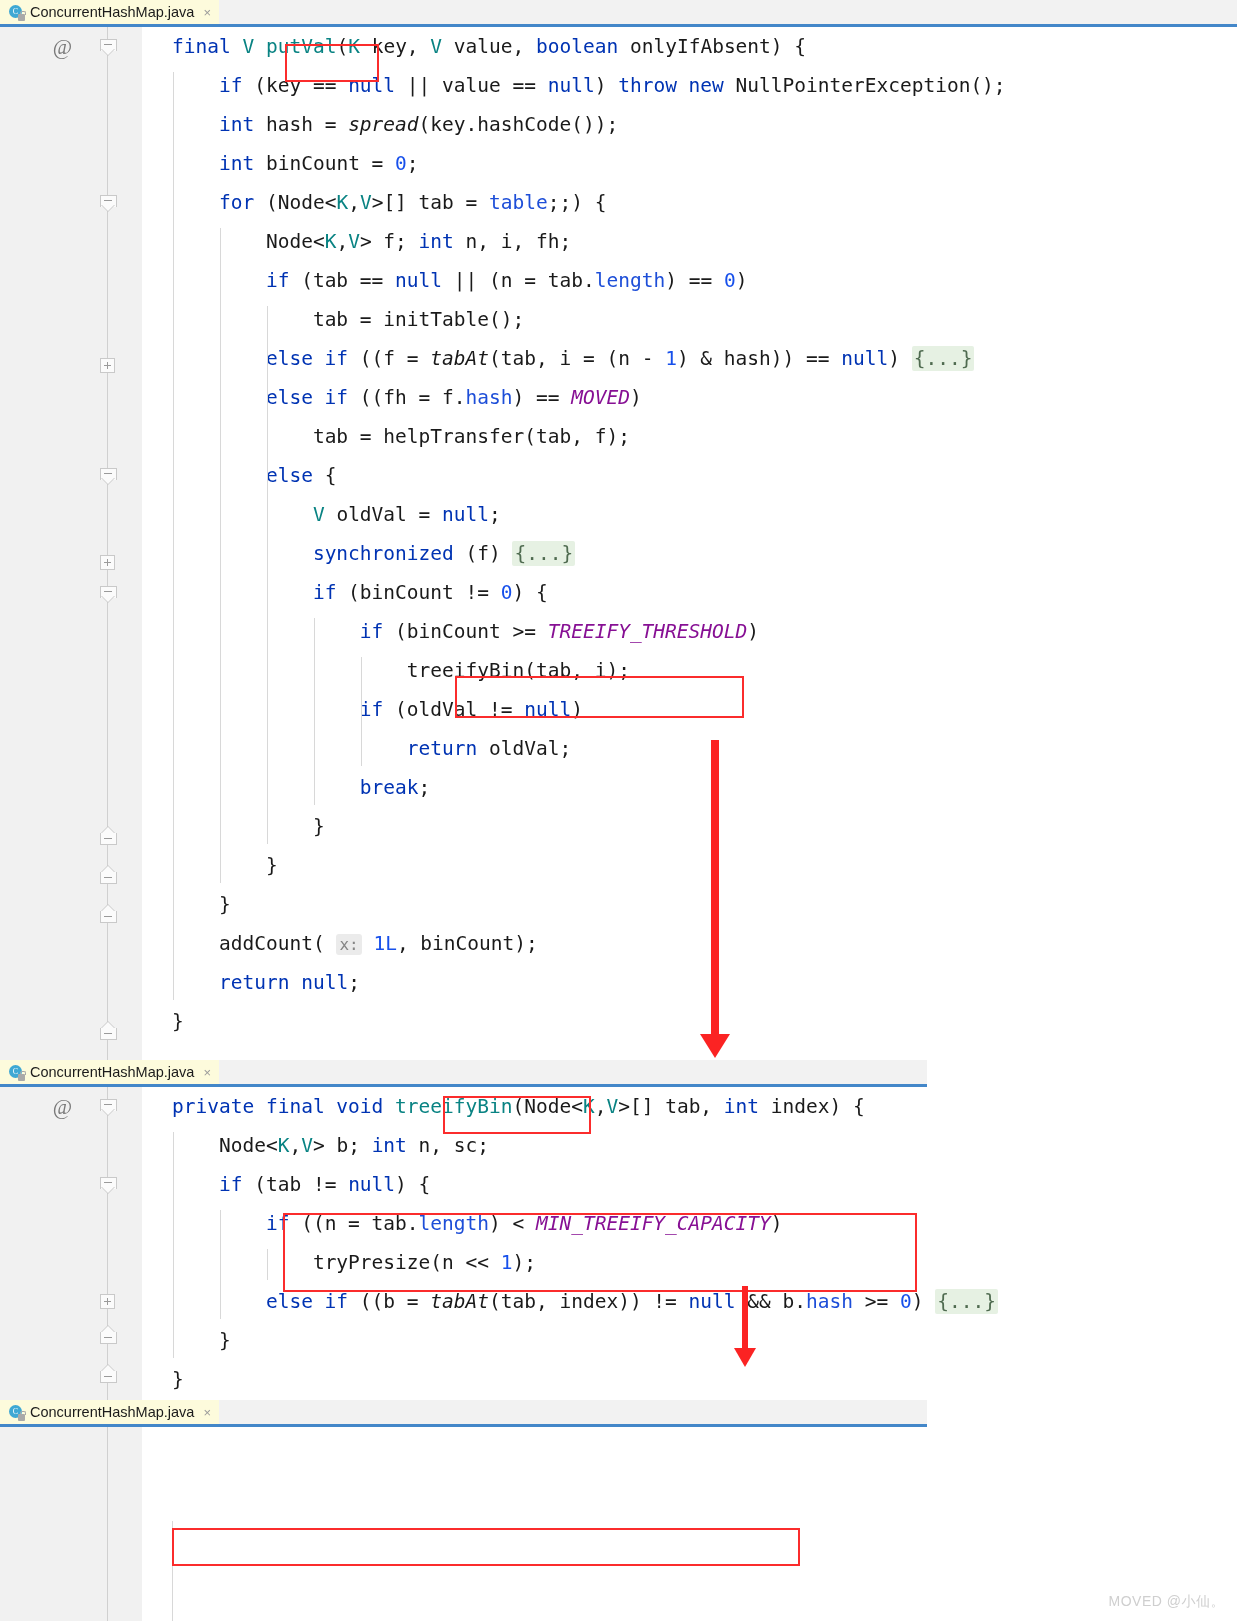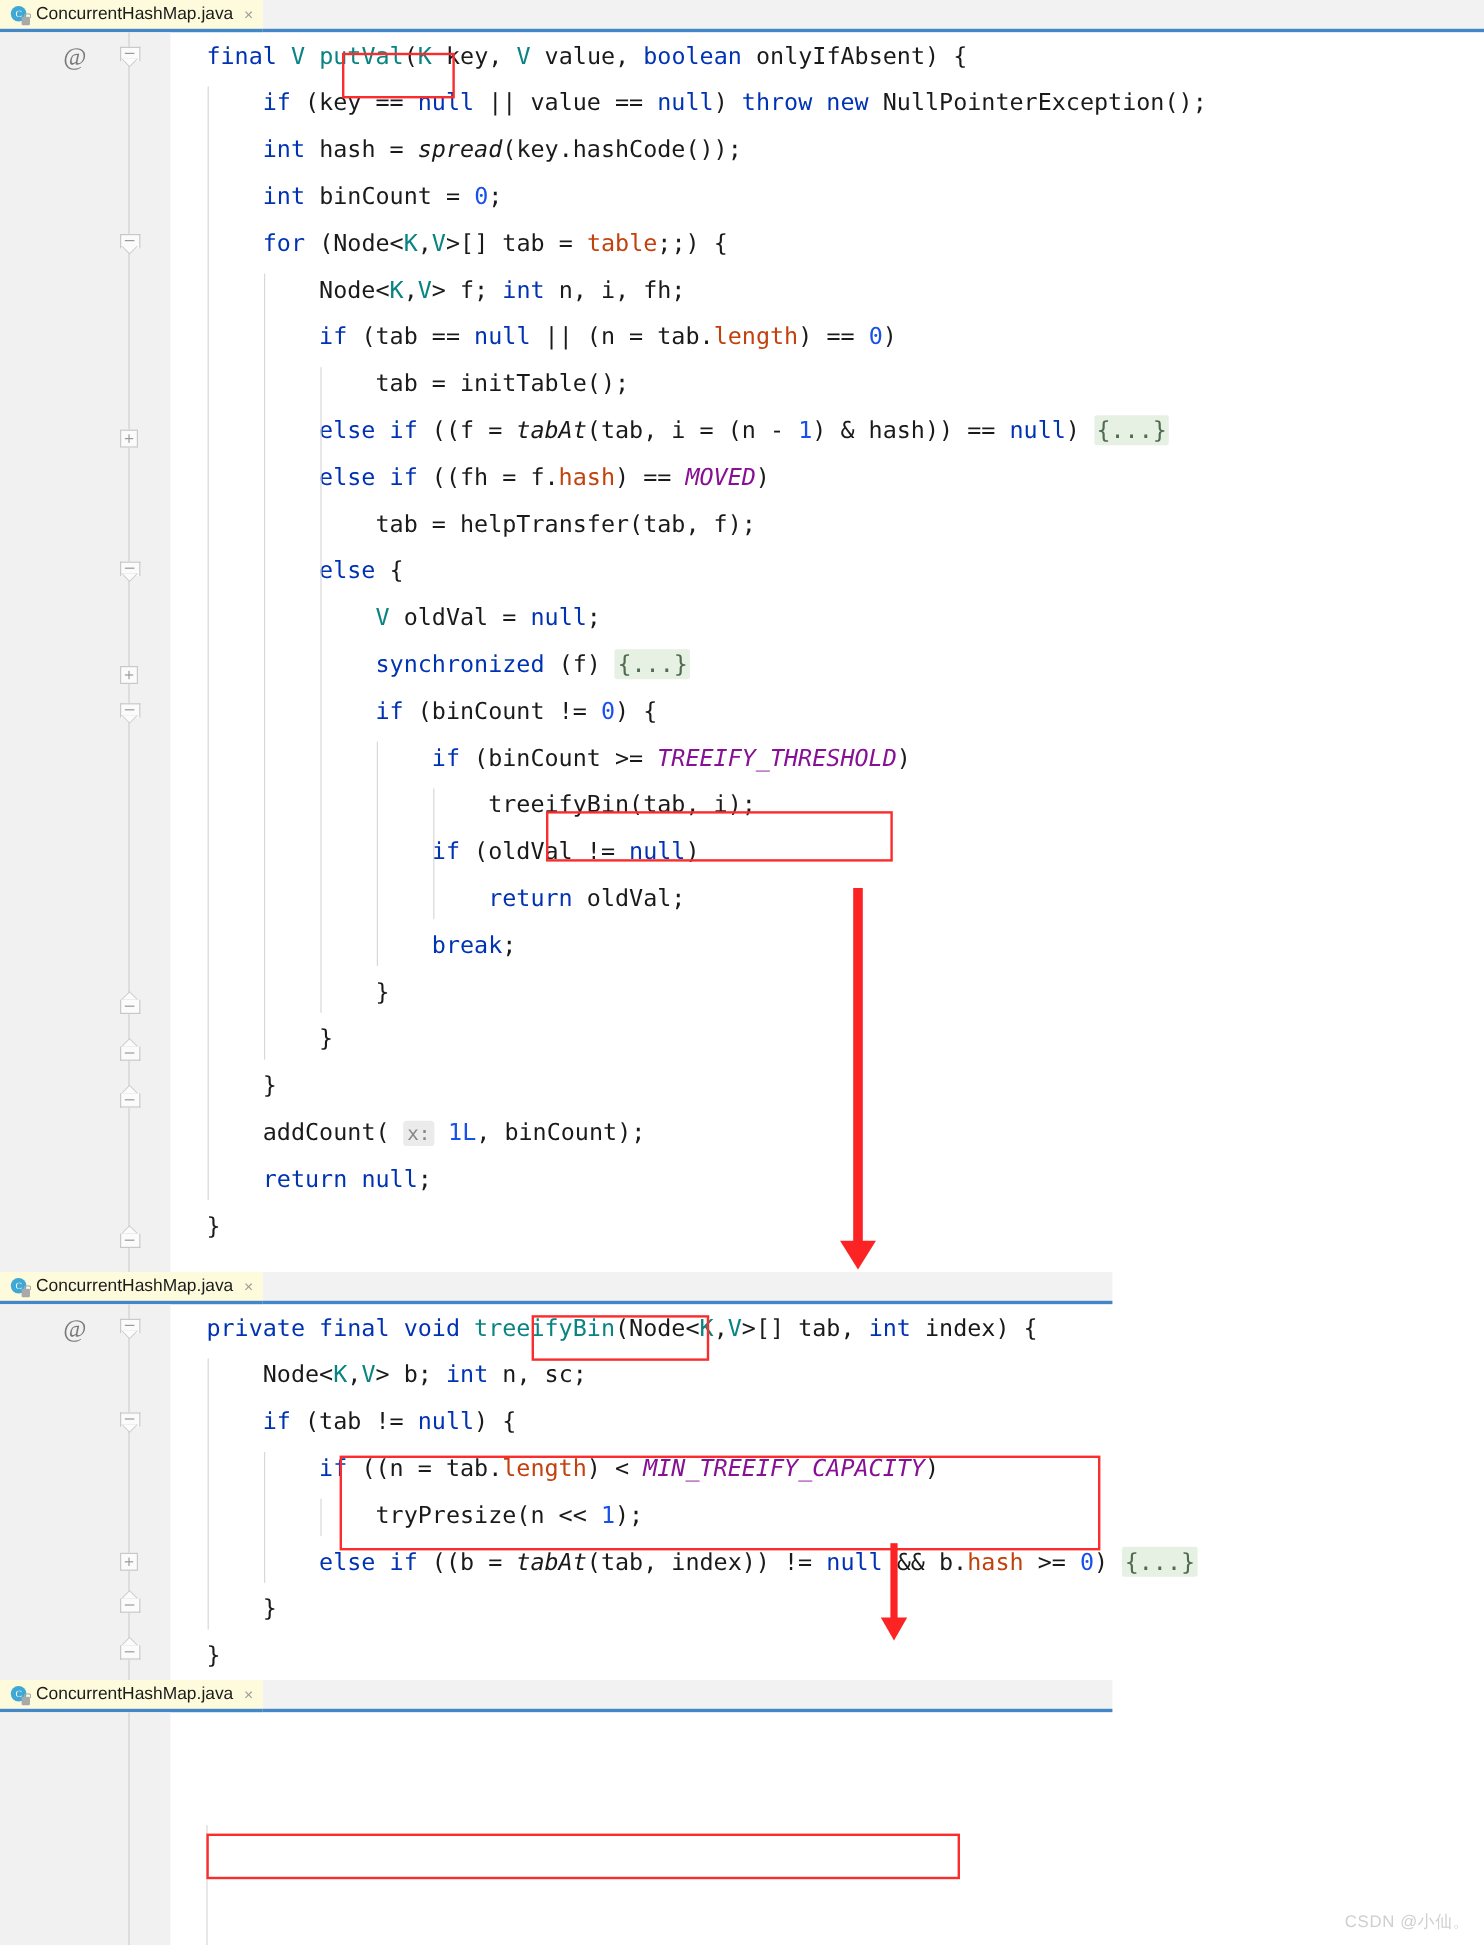--- a/index.html
+++ b/index.html
@@ -181,21 +181,21 @@
   .indent-guide {
     position: absolute; top: 0; bottom: 0;
     width: 1px; background: #d8d8d8;
   }
 
   
   .kw   { color: #0033b3; }
   .pl   { color: #1a1a1a; }
   .num  { color: #1750eb; }
   .typ  { color: #098383; }
-  .fld  { color: #c2410c; }
+  .fld  { color: #1d4ed8; }
   .cst  { color: #871094; font-style: italic; }
   .mth  { color: #1a1a1a; font-style: italic; }
   .loc  { text-decoration-color: #9a9a9a; text-underline-offset: 3px; }
   .fold-ph {
     background: #e6f1e3; color: #4f6b50;
     padding: 1px 2px; border-radius: 2px;
   }
   .hint {
     background: #ebebeb; color: #868686;
     font-size: 16px; padding: 1px 3px; border-radius: 3px;
@@ -363,21 +363,21 @@
       <div class="doc-wrap" style="padding-top:14px;">
         <span class="doc-bar" style="top:16px;bottom:4px;"></span>
         
         
         
       </div>
       
     </div>
   </div>
 
-  <span class="watermark">CSDN @小仙。</span>
+  <span class="watermark">MOVED @小仙。</span>
 </div>
 
 <div>
   <div class="redbox" style="left:285px;  top:44px;   width:94px;  height:38px;"></div>
   <div class="redbox" style="left:455px;  top:676px;  width:289px; height:42px;"></div>
   <div class="redbox" style="left:443px;  top:1096px; width:148px; height:38px;"></div>
   <div class="redbox" style="left:283px;  top:1213px; width:634px; height:79px;"></div>
   <div class="redbox" style="left:172px;  top:1528px; width:628px; height:38px;"></div>
 
   <div class="arrow" style="left:700px; top:740px; width:30px; height:320px;">

